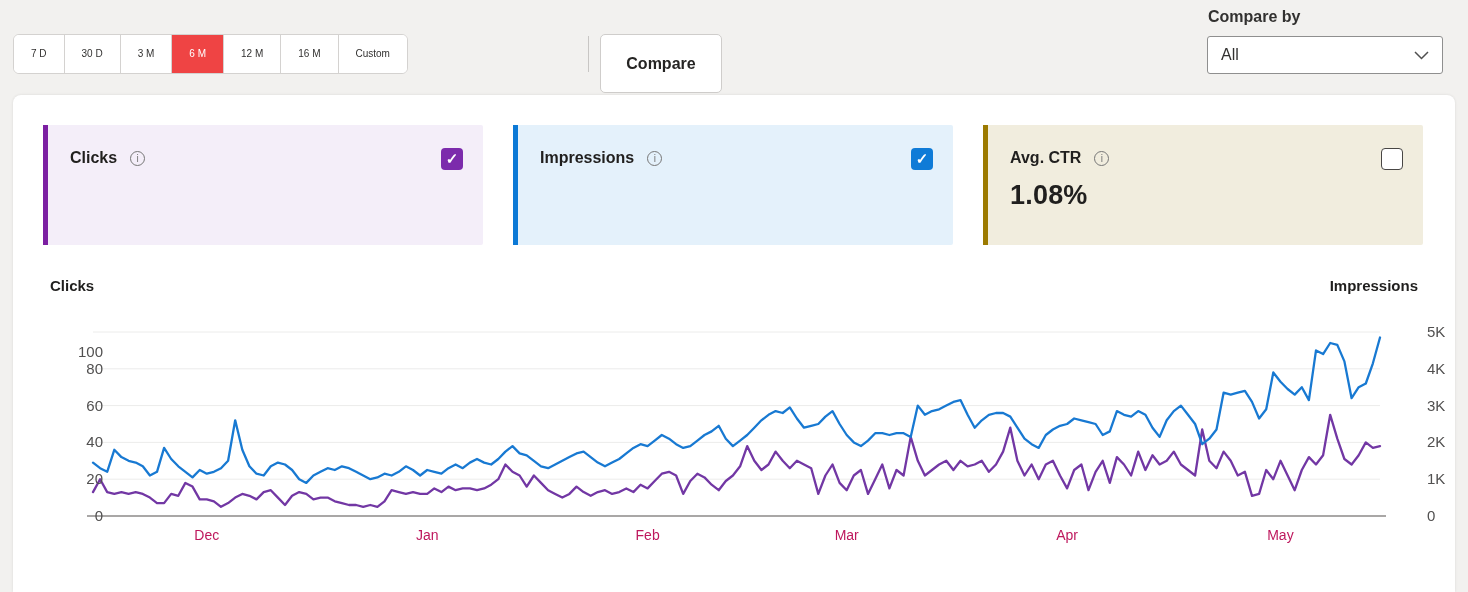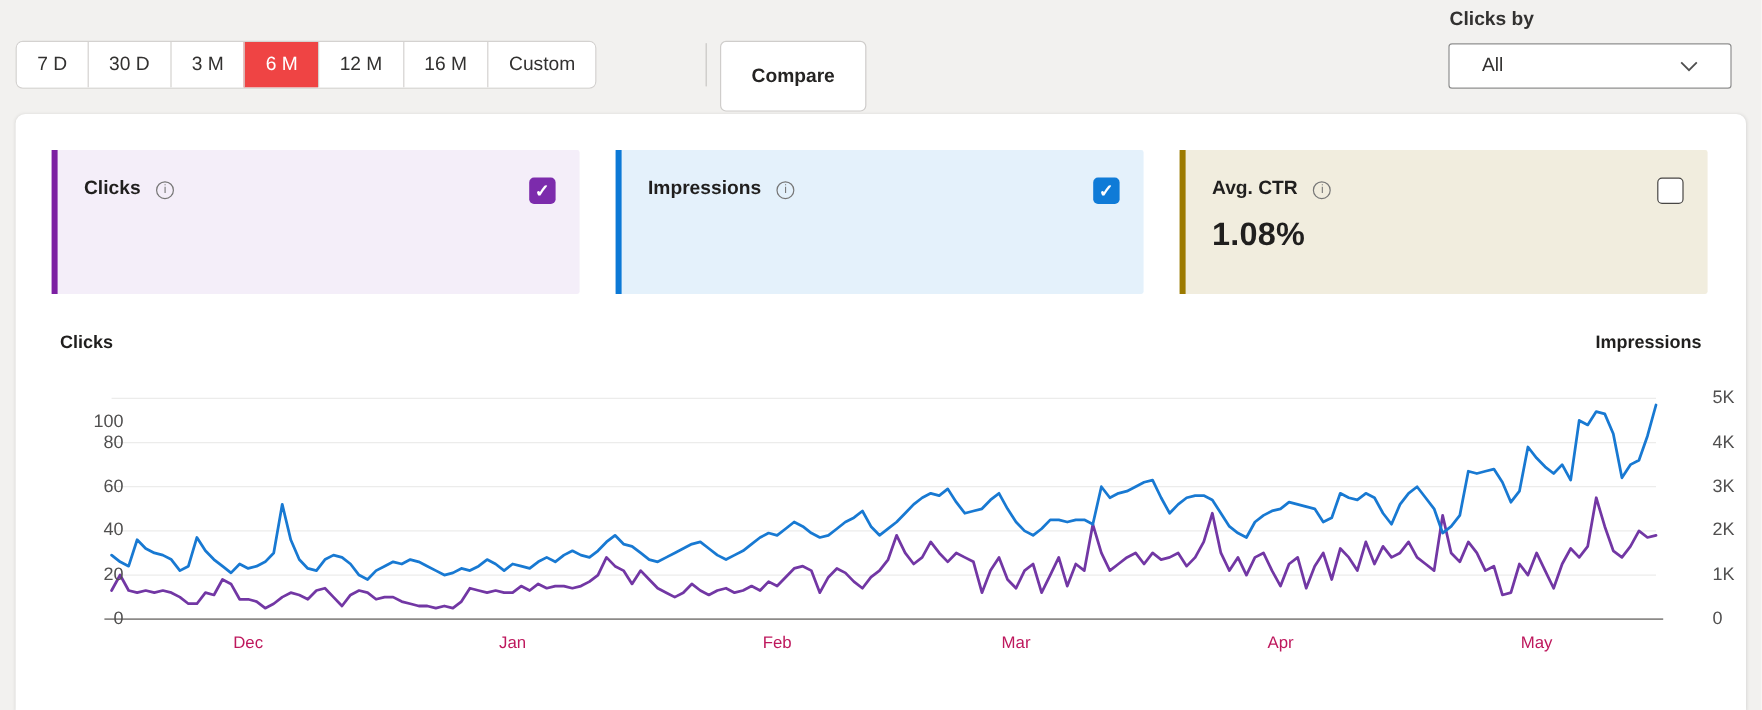--- a/index.html
+++ b/index.html
@@ -3,31 +3,31 @@
 <meta charset="utf-8">
 <style>
   html,body{margin:0;padding:0;}
   body{width:1468px;height:592px;background:#f2f1ef;font-family:"Liberation Sans",sans-serif;color:#323130;}
   .page{position:relative;width:1468px;height:592px;overflow:hidden;}
 
   
   .range-group{position:absolute;left:13px;top:34px;height:40px;display:flex;background:#fff;
     border:1px solid #d4d2d0;border-radius:6px;overflow:hidden;box-sizing:border-box;}
   .range-btn{border:none;border-left:1px solid #d4d2d0;background:#fff;font-family:inherit;
-    font-size:16px;color:#323130;padding:0 17px;cursor:pointer;line-height:38px;}
+    font-size:10px;color:#323130;padding:0 17px;cursor:pointer;line-height:38px;}
   .range-btn:first-child{border-left:none;}
   .range-btn.selected{color:#fff;}
   .vdivider{position:absolute;left:588px;top:36px;width:1px;height:36px;background:#c8c6c4;}
   .compare-btn{position:absolute;left:600px;top:34px;width:122px;height:59px;background:#fff;
     border:1px solid #cfcdcb;border-radius:5px;font-family:inherit;font-size:16px;font-weight:bold;
     color:#252423;cursor:pointer;}
   .filter-label{position:absolute;left:1208px;top:8px;font-size:16px;font-weight:600;color:#323130;}
   .filter-select{position:absolute;left:1207px;top:36px;width:236px;height:38px;background:#fff;
     border:1px solid #8f8f8f;border-radius:3px;box-sizing:border-box;display:flex;align-items:center;
-    justify-content:space-between;padding:0 27px;font-size:16px;color:#323130;cursor:pointer;}
+    justify-content:space-between;padding:0 13px;font-size:16px;color:#323130;cursor:pointer;}
 
   
   .panel{position:absolute;left:13px;top:95px;width:1442px;height:497px;background:#fff;
     border-radius:8px 8px 0 0;box-shadow:0 0 3px rgba(0,0,0,.10);}
 
   
   .cards{position:absolute;left:30px;top:30px;display:flex;gap:30px;}
   .card{position:relative;width:440px;height:120px;box-sizing:border-box;padding:24px 20px 0 27px;border-radius:2px;}
   .card-bar{position:absolute;left:0;top:0;bottom:0;width:5px;}
   .card-title-row{display:flex;align-items:center;gap:13px;}
@@ -57,21 +57,21 @@
       <button class="range-btn">7 D</button>
       <button class="range-btn">30 D</button>
       <button class="range-btn">3 M</button>
       <button class="range-btn selected" style="background: #ef4444;">6 M</button>
       <button class="range-btn">12 M</button>
       <button class="range-btn">16 M</button>
       <button class="range-btn">Custom</button>
     </div>
   <div class="vdivider"></div>
   <button class="compare-btn">Compare</button>
-  <div class="filter-label">Clicks by</div>
+  <div class="filter-label">Compare by</div>
   <div class="filter-select">
     <span>All</span>
     <svg width="15" height="9" viewBox="0 0 15 9">
       <path d="M1 1 L7.5 7.5 L14 1" fill="none" stroke="#4f4f4f" stroke-width="1.5"></path>
     </svg>
   </div>
 
   <div class="panel">
     <div class="cards">
 

